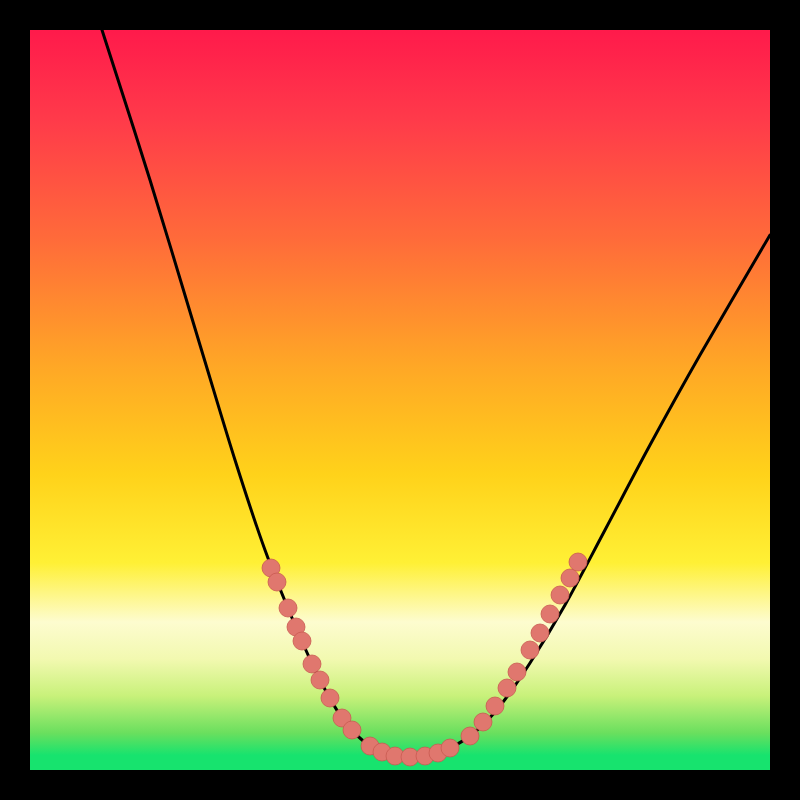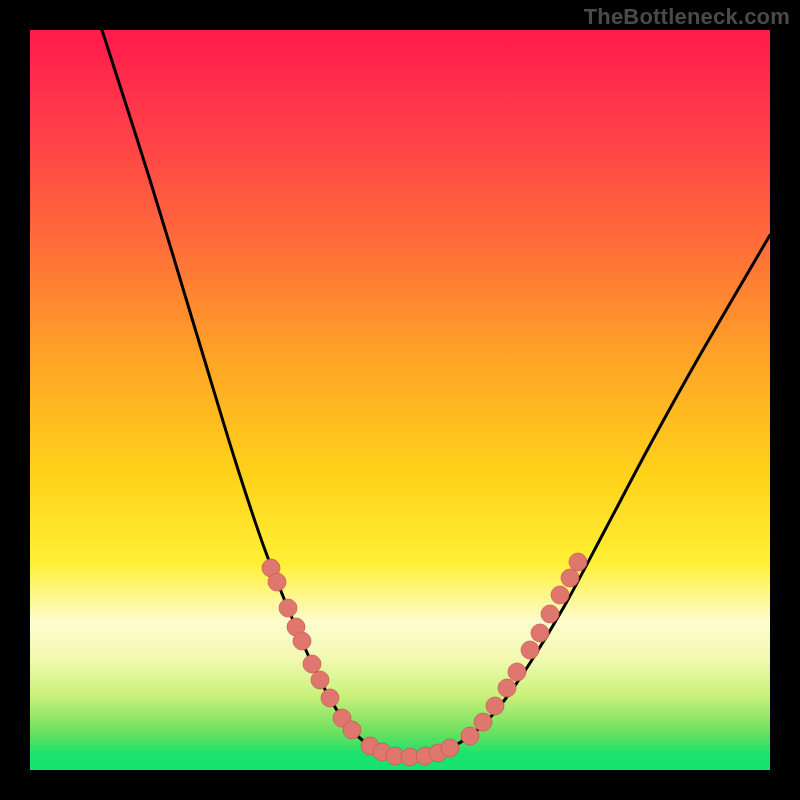--- a/index.html
+++ b/index.html
@@ -63,21 +63,20 @@
   .dot {
     fill: #e0776e;
     stroke: #c95a52;
     stroke-width: 0.8;
   }
 </style>
 </head>
 <body>
 
 <div class="frame">
-  <div class="watermark">TheBottleneck.com</div>
   <div class="plot">
     <div class="gradient"></div>
     <svg class="curve" viewBox="0 0 740 740" preserveAspectRatio="none">
       <path id="curvePath" class="curve-path" d="M 72 0 C 80 25, 103.66666666666667 97.5, 120 150 C 136.33333333333334 202.5, 155.83333333333334 268.3333333333333, 170 315 C 184.16666666666666 361.6666666666667, 194.16666666666666 395.8333333333333, 205 430 C 215.83333333333334 464.1666666666667, 225 492.5, 235 520 C 245 547.5, 255.83333333333334 573.3333333333334, 265 595 C 274.1666666666667 616.6666666666666, 281.6666666666667 633.8333333333334, 290 650 C 298.3333333333333 666.1666666666666, 306.6666666666667 681, 315 692 C 323.3333333333333 703, 331.6666666666667 710.3333333333334, 340 716 C 348.3333333333333 721.6666666666666, 355.8333333333333 724.3333333333334, 365 726 C 374.1666666666667 727.6666666666666, 385.8333333333333 727.3333333333334, 395 726 C 404.1666666666667 724.6666666666666, 411.6666666666667 722, 420 718 C 428.3333333333333 714, 436.6666666666667 709, 445 702 C 453.3333333333333 695, 460.8333333333333 687.5, 470 676 C 479.1666666666667 664.5, 489.1666666666667 649.8333333333334, 500 633 C 510.8333333333333 616.1666666666666, 522.5 597.1666666666666, 535 575 C 547.5 552.8333333333334, 560.8333333333334 526.6666666666666, 575 500 C 589.1666666666666 473.3333333333333, 604.1666666666666 444.1666666666667, 620 415 C 635.8333333333334 385.8333333333333, 650 360, 670 325 C 690 290, 728.3333333333334 225, 740 205"></path>
       <g id="dotsGroup">
           <circle cx="241" cy="538" r="9" class="dot"></circle>
           <circle cx="247" cy="552" r="9" class="dot"></circle>
           <circle cx="258" cy="578" r="9" class="dot"></circle>
           <circle cx="266" cy="597" r="9" class="dot"></circle>
           <circle cx="272" cy="611" r="9" class="dot"></circle>

